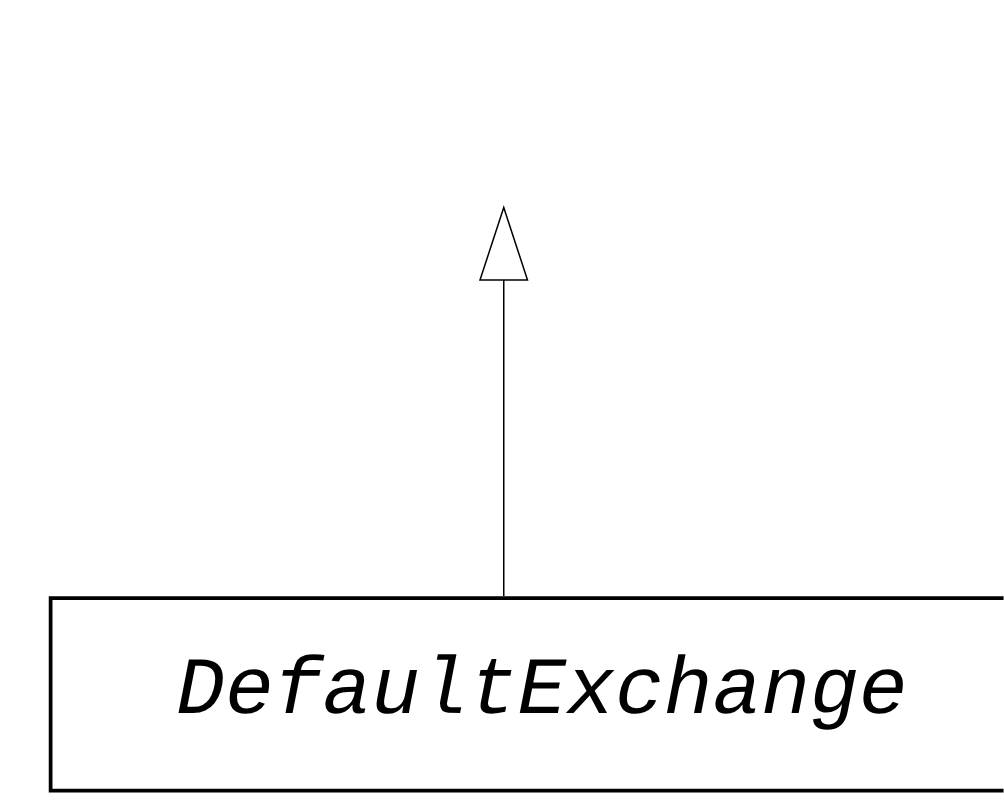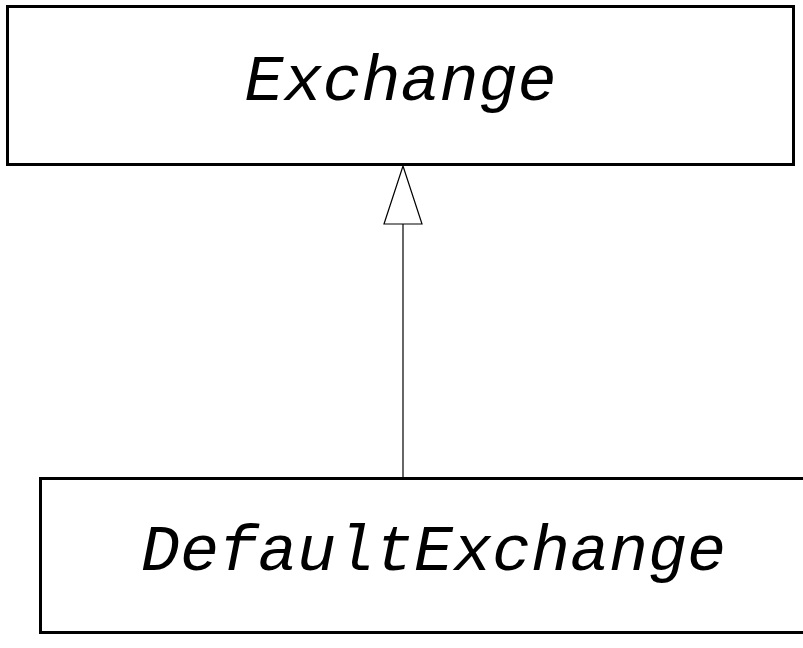--- a/index.html
+++ b/index.html
@@ -57,21 +57,18 @@
 </head>
 <body>
 
 <div class="stage">
 
   <svg class="edge-layer" viewBox="0 0 803 648" width="803" height="648" xmlns="http://www.w3.org/2000/svg">
     <line x1="403" y1="477" x2="403" y2="224" stroke="#000000" stroke-width="1.2"></line>
     <polygon points="403,166 384,224 422,224" fill="#ffffff" stroke="#000000" stroke-width="1.2"></polygon>
   </svg>
 
-  <div class="class-box" id="box-exchange">
-    <span class="class-label">Exchange</span>
-  </div>
 
   <div class="class-box" id="box-default-exchange">
     <span class="class-label">DefaultExchange</span>
   </div>
 
 </div>
 
 </body></html>

